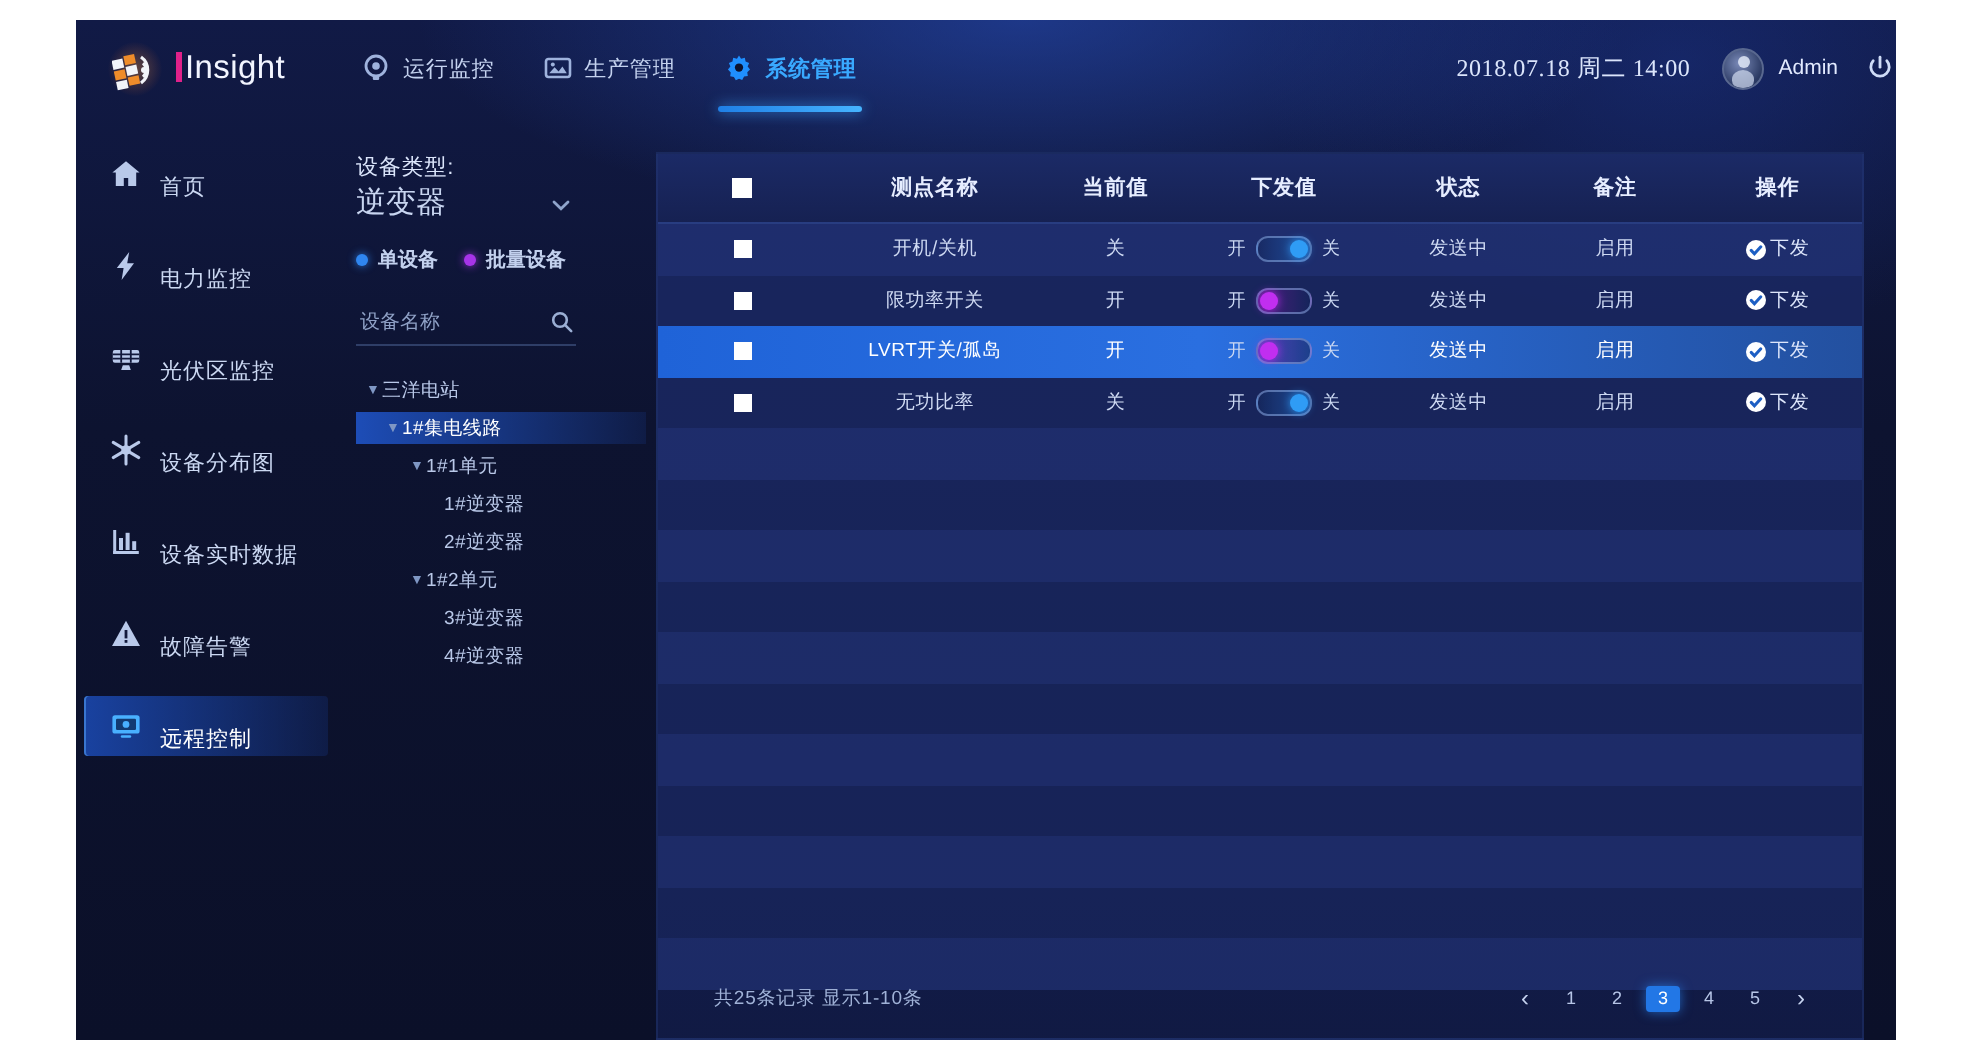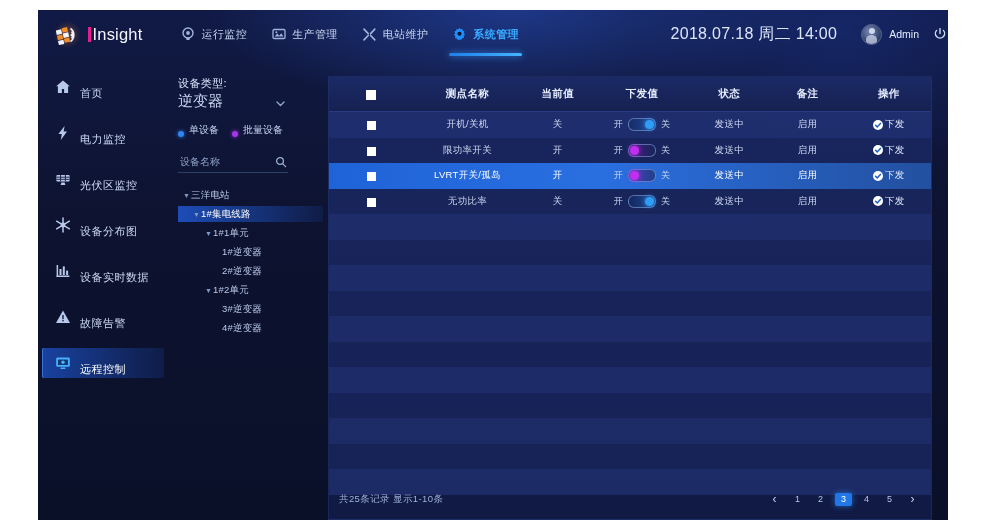--- a/index.html
+++ b/index.html
@@ -64,21 +64,21 @@
   .nav-item.active .nav-ico{color:#1f8fff;}
   .nav-underline{
     position:absolute;left:9px;right:9px;bottom:2px;height:3px;border-radius:2px;
     background:linear-gradient(90deg,#1f7fe6,#46b4ff);
     box-shadow:0 0 7px rgba(60,160,255,.8);
   }
 
   .header-right{
     margin-left:auto;display:flex;align-items:center;margin-right:14px;
   }
-  .clock{font-size:16px;color:#dbe5fb;letter-spacing:.3px;margin-right:24px;white-space:nowrap;}
+  .clock{font-size:12px;color:#dbe5fb;letter-spacing:.3px;margin-right:16px;white-space:nowrap;font-family:Liberation Serif, serif;}
   .avatar{
     width:19px;height:19px;border-radius:50%;margin-right:7px;flex:0 0 19px;
     background:radial-gradient(circle at 40% 35%,#7a8ab8,#2b3a63 70%);
     border:1px solid #59688f;position:relative;overflow:hidden;
   }
   .avatar:after{
     content:"";position:absolute;left:4px;top:10px;width:11px;height:9px;border-radius:50% 50% 40% 40%;
     background:#c9d4ea;opacity:.75;
   }
   .avatar:before{
@@ -112,21 +112,21 @@
   
   .tree-panel{width:145px;flex:0 0 145px;padding:18px 0 0 10px;}
   .panel-title{font-size:11px;color:#dbe5fb;letter-spacing:.4px;}
   .select-box{
     position:relative;width:110px;height:20px;display:flex;align-items:center;
     margin-bottom:12px;cursor:pointer;
   }
   .select-val{font-size:15px;color:#c8d5f0;}
   .chev{position:absolute;right:2px;top:4px;color:#8fa4cb;}
   .radio-row{display:flex;align-items:center;margin-bottom:13px;}
-  .radio{display:flex;align-items:flex-end;margin-right:13px;cursor:pointer;}
+  .radio{display:flex;align-items:center;margin-right:13px;cursor:pointer;font-weight:bold;}
   .dot{width:6px;height:6px;border-radius:50%;margin-right:5px;flex:0 0 6px;}
   .dot.blue{background:#2f86f0;box-shadow:0 0 4px rgba(47,134,240,.9);}
   .dot.purple{background:#a634e8;box-shadow:0 0 4px rgba(166,52,232,.9);}
   .radio-label{font-size:10px;color:#c3d1ee;}
   .search-box{
     position:relative;width:110px;height:22px;border-bottom:1px solid rgba(110,140,200,.35);
     display:flex;align-items:center;margin-bottom:14px;
   }
   .search-box input{
     background:transparent;border:0;outline:0;color:#c9d6f2;font-size:10px;width:88px;
@@ -198,22 +198,22 @@
 
   .op-cell{display:flex;align-items:center;justify-content:center;gap:2px;cursor:pointer;}
   .check-ico{
     width:10px;height:10px;border-radius:50%;background:#ffffff;flex:0 0 10px;
     display:flex;align-items:center;justify-content:center;
   }
   .op-label{font-size:9.5px;color:#dde6fb;}
 
   
   .tfoot{
-    position:absolute;left:0;right:0;bottom:0;height:40px;
-    display:flex;align-items:center;justify-content:space-between;padding:0 10px;
+    position:absolute;left:6px;right:0;bottom:0;height:40px;
+    display:flex;align-items:center;justify-content:space-between;padding:0 22px;
   }
   .rec-info{font-size:9.5px;color:#9fb1d6;letter-spacing:.4px;}
   .pager{display:flex;align-items:center;gap:6px;}
   .pg{
     min-width:13px;height:13px;display:flex;align-items:center;justify-content:center;
     font-size:9px;color:#b6c5e6;cursor:pointer;padding:0 2px;
   }
   .pg.active{background:#2277e6;color:#fff;border-radius:2px;box-shadow:0 0 6px rgba(40,130,235,.7);}
   .pg.arrow{font-size:12px;color:#c6d3ef;}
 </style>
@@ -265,28 +265,20 @@
             <span class="nav-ico">
               <svg width="14" height="14" viewBox="0 0 14 14">
                   <rect x="1" y="2.5" width="12" height="9" rx="1.2" fill="none" stroke="currentColor" stroke-width="1.3"></rect>
                   <path d="M2.6 9.6l2.7-3 2 2.1 1.9-2.4 2.2 3.3z" fill="currentColor"></path>
                   <circle cx="4.4" cy="5.2" r="1" fill="currentColor"></circle>
                 </svg>
             </span>
             <span class="nav-label">生产管理</span>
           </div>
 
-          <div class="nav-item">
-            <span class="nav-ico">
-              <svg width="15" height="15" viewBox="0 0 15 15">
-                  <path d="M2 2.2l4.2 4.4M12.8 12.9L8.6 8.5M12.8 2.2L8.6 6.6M2 12.9l4.2-4.4" stroke="currentColor" stroke-width="1.7" stroke-linecap="round"></path>
-                </svg>
-            </span>
-            <span class="nav-label">电站维护</span>
-          </div>
 
           <div class="nav-item active">
             <span class="nav-ico">
               <svg width="15" height="15" viewBox="0 0 16 16">
                 <path fill="currentColor" d="M8 .8l1.1 1.7 2-.5.4 2 1.9.8-.8 1.9 1.3 1.6-1.5 1.4.3 2-2 .3-1 1.8L8 13.2l-1.7.8-1-1.8-2-.3.3-2L2.1 8.3 3.4 6.7 2.6 4.8l1.9-.8.4-2 2 .5z"></path>
                 <circle cx="8" cy="7.2" r="2.2" fill="#0d1330"></circle>
               </svg>
             </span>
             <span class="nav-label">系统管理</span>
             <span class="nav-underline"></span>

